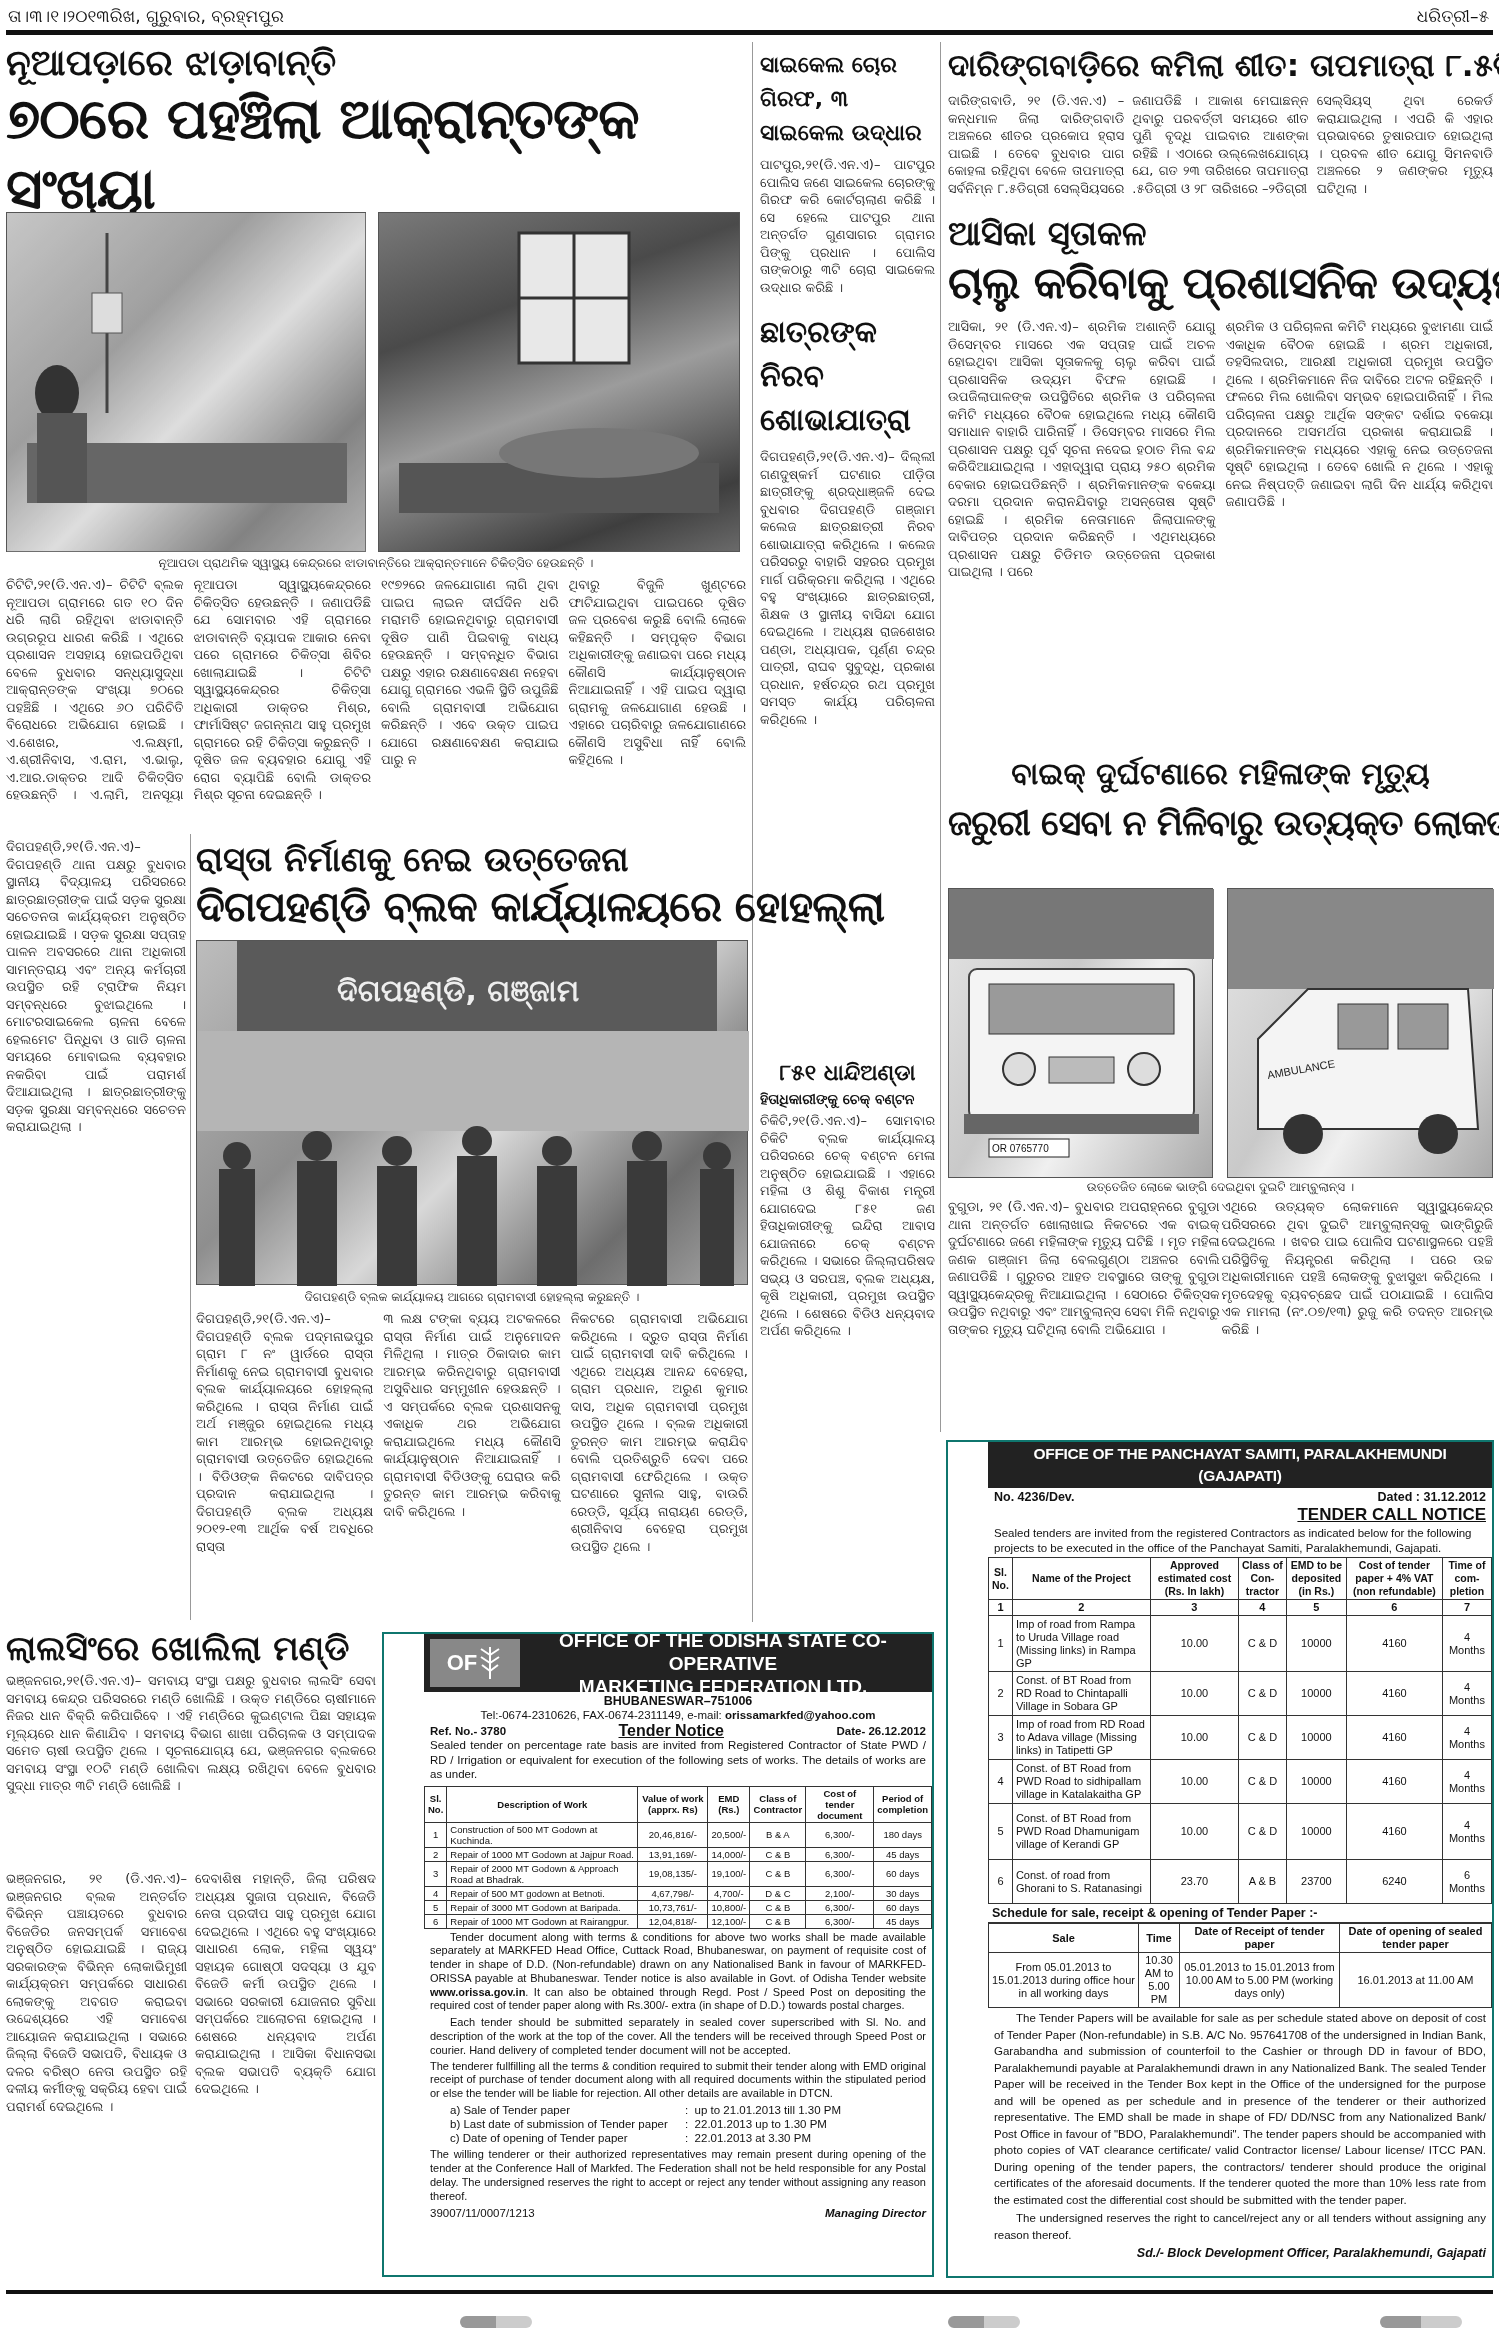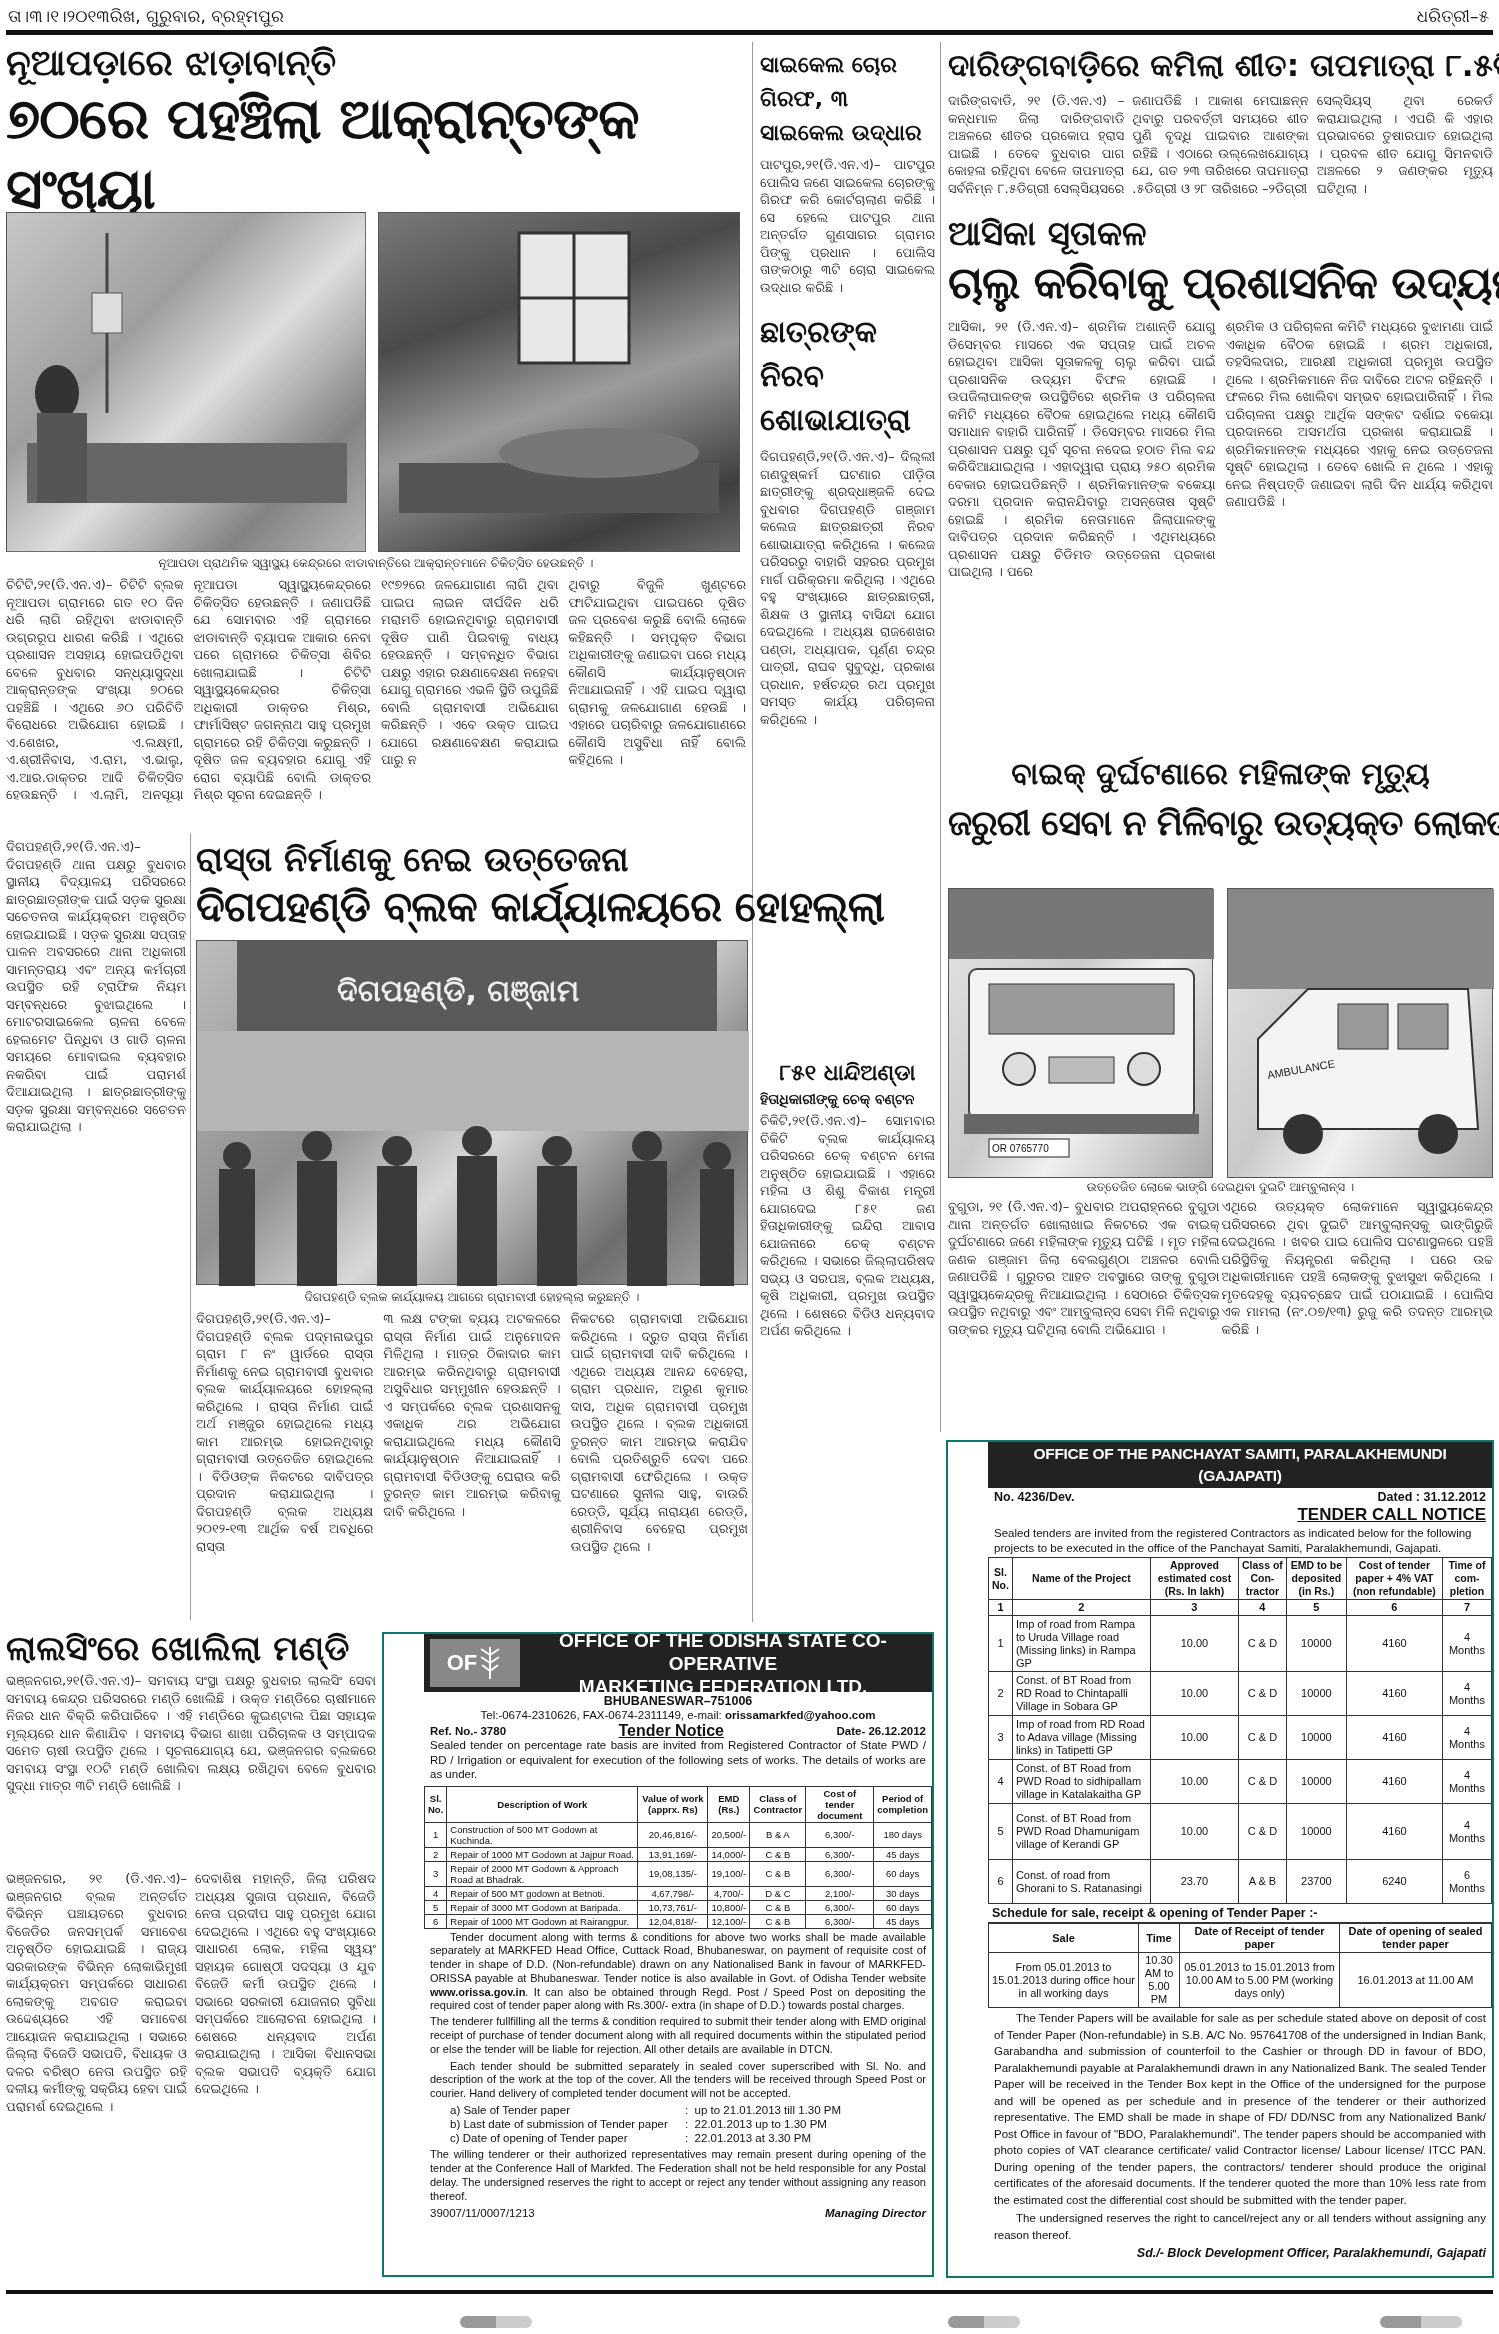--- a/index.html
+++ b/index.html
@@ -286,22 +286,22 @@
         <td class="c">12,04,818/-</td>
         <td class="c">12,100/-</td>
         <td class="c">C &amp; B</td>
         <td class="c">6,300/-</td>
         <td class="c">45 days</td>
       </tr>
     </tbody>
   </table>
   <div style="padding:0 6px; font-size:11px; line-height:13.8px; text-align:justify;">
     <p style="text-indent:20px;"><span>Tender document along with terms &amp; conditions for above two works shall be made available separately at MARKFED Head Office, Cuttack Road, Bhubaneswar, on payment of requisite cost of tender in shape of D.D. (Non-refundable) drawn on any Nationalised Bank in favour of MARKFED-ORISSA payable at Bhubaneswar. Tender notice is also available in Govt. of Odisha Tender website </span><b>www.orissa.gov.in</b><span>. It can also be obtained through Regd. Post / Speed Post on depositing the required cost of tender paper along with Rs.300/- extra (in shape of D.D.) towards postal charges.</span></p>
+    <p style="text-indent:20px; margin-top:3px;">Each tender should be submitted separately in sealed cover superscribed with Sl. No. and description of the work at the top of the cover. All the tenders will be received through Speed Post or courier. Hand delivery of completed tender document will not be accepted.</p>
     <p style="margin-top:2px;">The tenderer fullfilling all the terms &amp; condition required to submit their tender along with EMD original receipt of purchase of tender document along with all required documents within the stipulated period or else the tender will be liable for rejection. All other details are available in DTCN.</p>
-    <p style="text-indent:20px; margin-top:3px;">Each tender should be submitted separately in sealed cover superscribed with Sl. No. and description of the work at the top of the cover. All the tenders will be received through Speed Post or courier. Hand delivery of completed tender document will not be accepted.</p>
     <div style="margin:3px 0 3px 20px; font-size:11.5px;">
       <div style="display:flex;">
           <span style="width:235px;">a)  Sale of Tender paper</span>
           <span>:&nbsp;&nbsp;</span>
           <span>up to 21.01.2013 till 1.30 PM</span>
         </div>
       <div style="display:flex;">
           <span style="width:235px;">b)  Last date of submission of Tender paper</span>
           <span>:&nbsp;&nbsp;</span>
           <span>22.01.2013 up to 1.30 PM</span>

